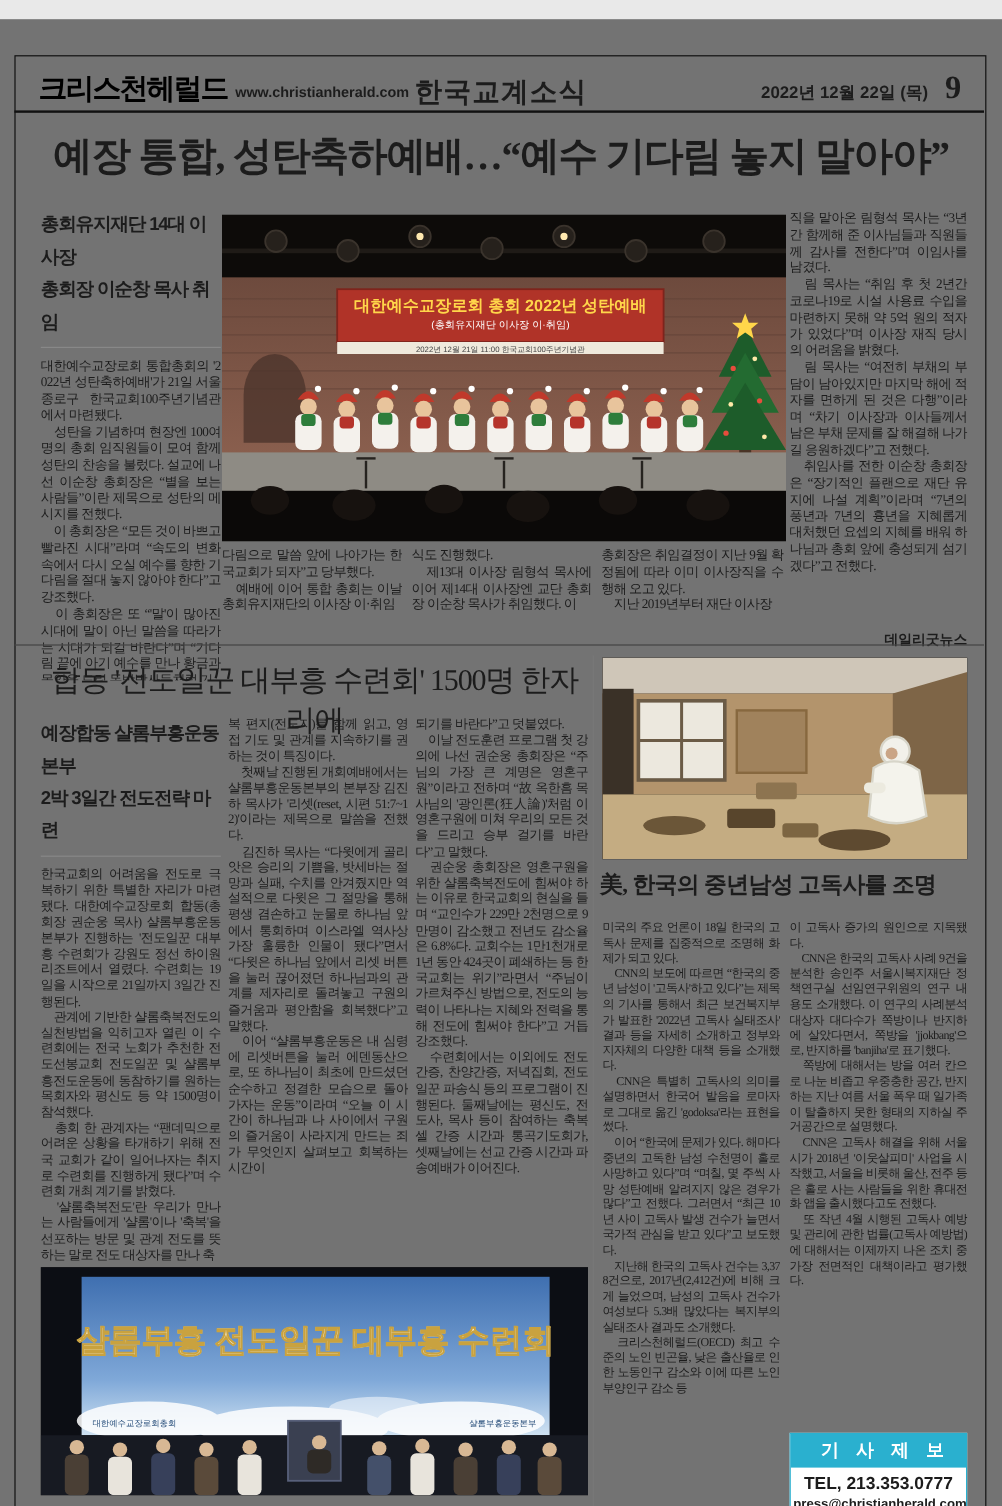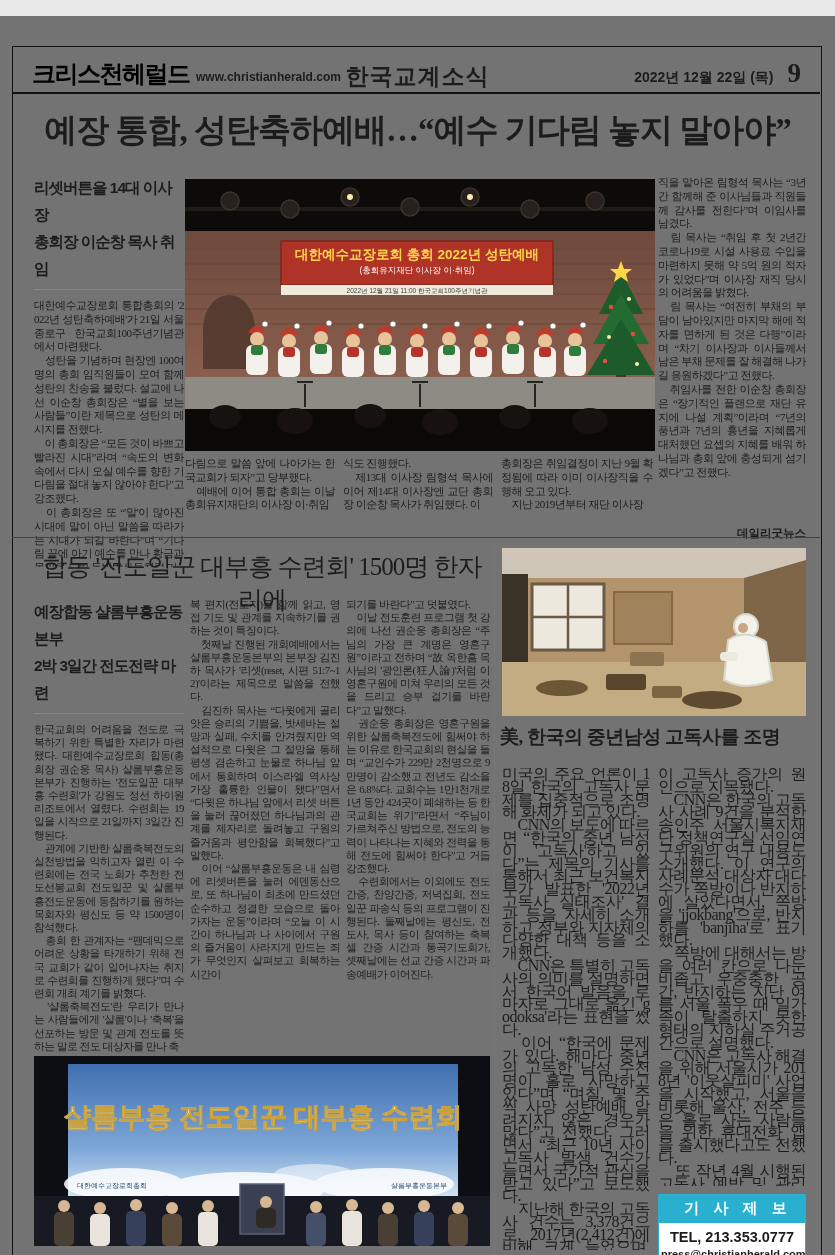--- a/index.html
+++ b/index.html
@@ -24,21 +24,21 @@
   .h2b{left:500px;width:306px;top:708px;text-align:left;font-weight:bold;font-size:19px;letter-spacing:-0.5px;}
   
   .subhead{font-family:"Liberation Sans",sans-serif;font-weight:bold;}
   .subline{margin:0;font-size:15.5px;line-height:27px;letter-spacing:-1px;}
   .subrule{height:1px;background:#888;margin:7px 0 9px 0;}
   
   .col{overflow:hidden;}
   .para{margin:0;text-align:justify;word-break:break-all;letter-spacing:-0.5px;}
   .a1 .para{font-size:11px;line-height:13.8px;}
   .a2 .para{font-size:10.8px;line-height:13.2px;}
-  .a3 .para{font-size:16px;line-height:12.8px;}
+  .a3 .para{font-size:10px;line-height:12.8px;}
   .byline{margin-top:8px;text-align:right;font-weight:bold;font-size:11.5px;
           font-family:"Liberation Sans",sans-serif;}
   
   .photo{display:block;background:#101010;}
   
   .contact{left:658px;top:1178px;width:148px;font-family:"Liberation Sans",sans-serif;
            border:1.5px solid #2ab0cf;background:#fff;box-sizing:border-box;}
   .contact-title{background:#2ab0cf;color:#fff;font-weight:bold;font-size:15px;
            letter-spacing:5px;text-align:center;padding:4px 0 5px 12px;}
   .contact-body{padding:6px 2px 7px 2px;text-align:center;}
@@ -57,21 +57,21 @@
   <div class="abs dateline">
     <span class="date-txt">2022년 12월 22일 (목)</span>
     <span class="page-num">9</span>
   </div>
   <div class="abs hrule" style="left:12px;top:76px;width:808px;"></div>
 
   <div class="abs h1">예장 통합, 성탄축하예배…“예수 기다림 놓지 말아야”</div>
 
   <div class="abs a1" style="left:34px;top:158px;width:150px;">
     <div class="subhead">
-        <div class="subline">리셋버튼을 14대 이사장</div>
+        <div class="subline">총회유지재단 14대 이사장</div>
         <div class="subline">총회장 이순창 목사 취임</div>
       </div>
     <div class="subrule"></div>
     <div class="col" style="height:268px;">
         <p class="para">대한예수교장로회 통합총회의 '2022년 성탄축하예배'가 21일 서울 종로구 한국교회100주년기념관에서 마련됐다.</p>
         <p class="para">　성탄을 기념하며 현장엔 100여 명의 총회 임직원들이 모여 함께 성탄의 찬송을 불렀다. 설교에 나선 이순창 총회장은 “별을 보는 사람들”이란 제목으로 성탄의 메시지를 전했다.</p>
         <p class="para">　이 총회장은 “모든 것이 바쁘고 빨라진 시대”라며 “속도의 변화 속에서 다시 오실 예수를 향한 기다림을 절대 놓지 않아야 한다”고 강조했다.</p>
         <p class="para">　이 총회장은 또 “'말'이 많아진 시대에 말이 아닌 말씀을 따라가는 시대가 되길 바란다”며 “기다림 끝에 아기 예수를 만나 황금과 몰약을 드린 동방박사들처럼 기</p>
       </div>
   </div>

